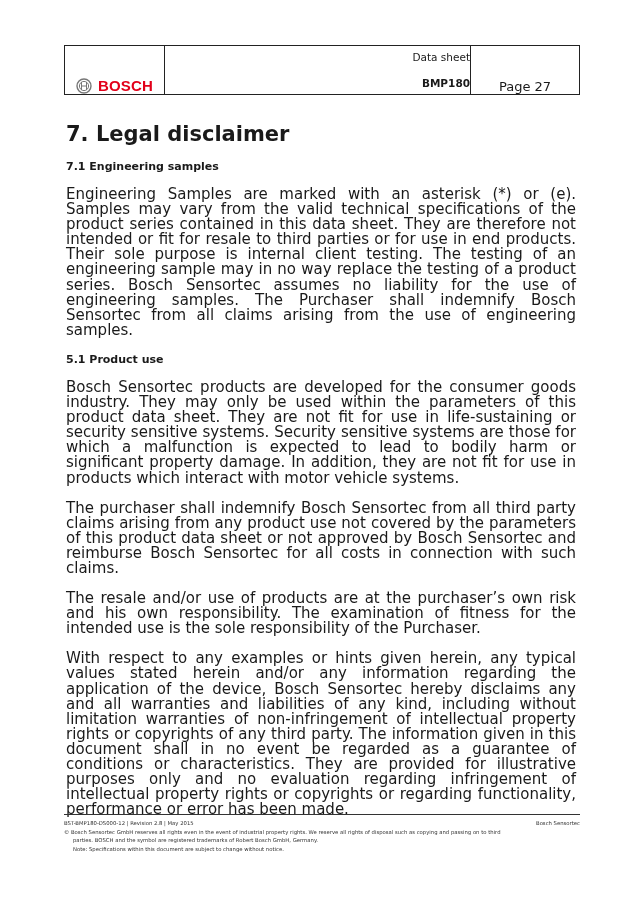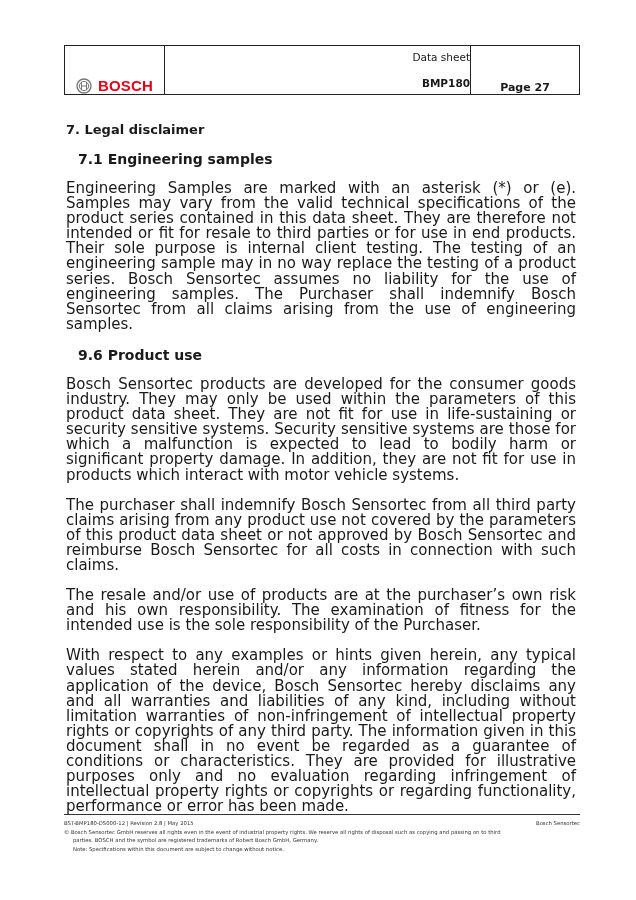--- a/index.html
+++ b/index.html
@@ -3,26 +3,26 @@
 <meta charset="utf-8">
 <style>
   html, body { margin: 0; padding: 0; background: #ffffff; }
   body { width: 636px; height: 900px; position: relative; font-family: "DejaVu Sans", sans-serif; color: #1a1a1a; overflow: hidden; }
   .header { position: absolute; left: 64px; top: 45px; width: 516px; height: 50px; border: 1.5px solid #222; box-sizing: border-box; display: flex; }
   .hcell { border-right: 1px solid #222; display: flex; align-items: flex-end; justify-content: center; box-sizing: border-box; }
   .hcell:last-child { border-right: none; }
   .logo-cell { width: 100px; gap: 6px; }
   .title-cell { width: 306px; flex-direction: column; font-size: 10.5px; line-height: 14px; }
   .title-cell .bold { font-weight: bold; margin-top: 12px; }
-  .page-cell { flex: 1; font-size: 11px; font-weight: bold; }
+  .page-cell { flex: 1; font-size: 13px; }
   .logo-text { color: #e2001a; font-weight: bold; font-size: 15px; letter-spacing: 0.2px; font-family: "Liberation Sans", sans-serif; }
   .logo-icon { width: 16px; height: 16px; }
   .content { position: absolute; left: 66px; top: 122px; width: 510px; }
-  h1 { font-size: 13px; font-weight: bold; margin: 0 0 14px 0; font-family: "DejaVu Sans", sans-serif; }
-  h2 { font-size: 14px; font-weight: bold; margin: 0 0 14px 12px; }
+  h1 { font-size: 21px; font-weight: bold; margin: 0 0 14px 0; font-family: "DejaVu Sans", sans-serif; }
+  h2 { font-size: 11px; font-weight: bold; margin: 0 0 14px 0; }
   p { font-size: 15px; line-height: 15.1px; margin: 0 0 15px 0; text-align: justify; }
   .section { margin-bottom: 0; }
   .footer { position: absolute; left: 64px; top: 814px; width: 516px; border-top: 1.2px solid #333; padding-top: 4px; font-size: 5.3px; line-height: 8.6px; color: #333; }
   .footer-row { display: flex; justify-content: space-between; }
   .footer .indent { padding-left: 9px; }
 </style>
 </head>
 <body>
 
 <div class="header">
@@ -47,21 +47,21 @@
 
 <div class="content">
   <h1>7. Legal disclaimer</h1>
 
   <div class="section">
     <h2>7.1 Engineering samples</h2>
     <p>Engineering Samples are marked with an asterisk (*) or (e). Samples may vary from the valid technical specifications of the product series contained in this data sheet. They are therefore not intended or fit for resale to third parties or for use in end products. Their sole purpose is internal client testing. The testing of an engineering sample may in no way replace the testing of a product series. Bosch Sensortec assumes no liability for the use of engineering samples. The Purchaser shall indemnify Bosch Sensortec from all claims arising from the use of engineering samples.</p>
   </div>
 
   <div class="section">
-    <h2>9.6 Product use</h2>
+    <h2>5.1 Product use</h2>
     <p>Bosch Sensortec products are developed for the consumer goods industry. They may only be used within the parameters of this product data sheet. They are not fit for use in life-sustaining or security sensitive systems. Security sensitive systems are those for which a malfunction is expected to lead to bodily harm or significant property damage. In addition, they are not fit for use in products which interact with motor vehicle systems.</p>
     <p>The purchaser shall indemnify Bosch Sensortec from all third party claims arising from any product use not covered by the parameters of this product data sheet or not approved by Bosch Sensortec and reimburse Bosch Sensortec for all costs in connection with such claims.</p>
     <p>The resale and/or use of products are at the purchaser’s own risk and his own responsibility. The examination of fitness for the intended use is the sole responsibility of the Purchaser.</p>
   </div>
 
   <div class="section">
     <p>With respect to any examples or hints given herein, any typical values stated herein and/or any information regarding the application of the device, Bosch Sensortec hereby disclaims any and all warranties and liabilities of any kind, including without limitation warranties of non-infringement of intellectual property rights or copyrights of any third party. The information given in this document shall in no event be regarded as a guarantee of conditions or characteristics. They are provided for illustrative purposes only and no evaluation regarding infringement of intellectual property rights or copyrights or regarding functionality, performance or error has been made.</p>
   </div>
 </div>
 

